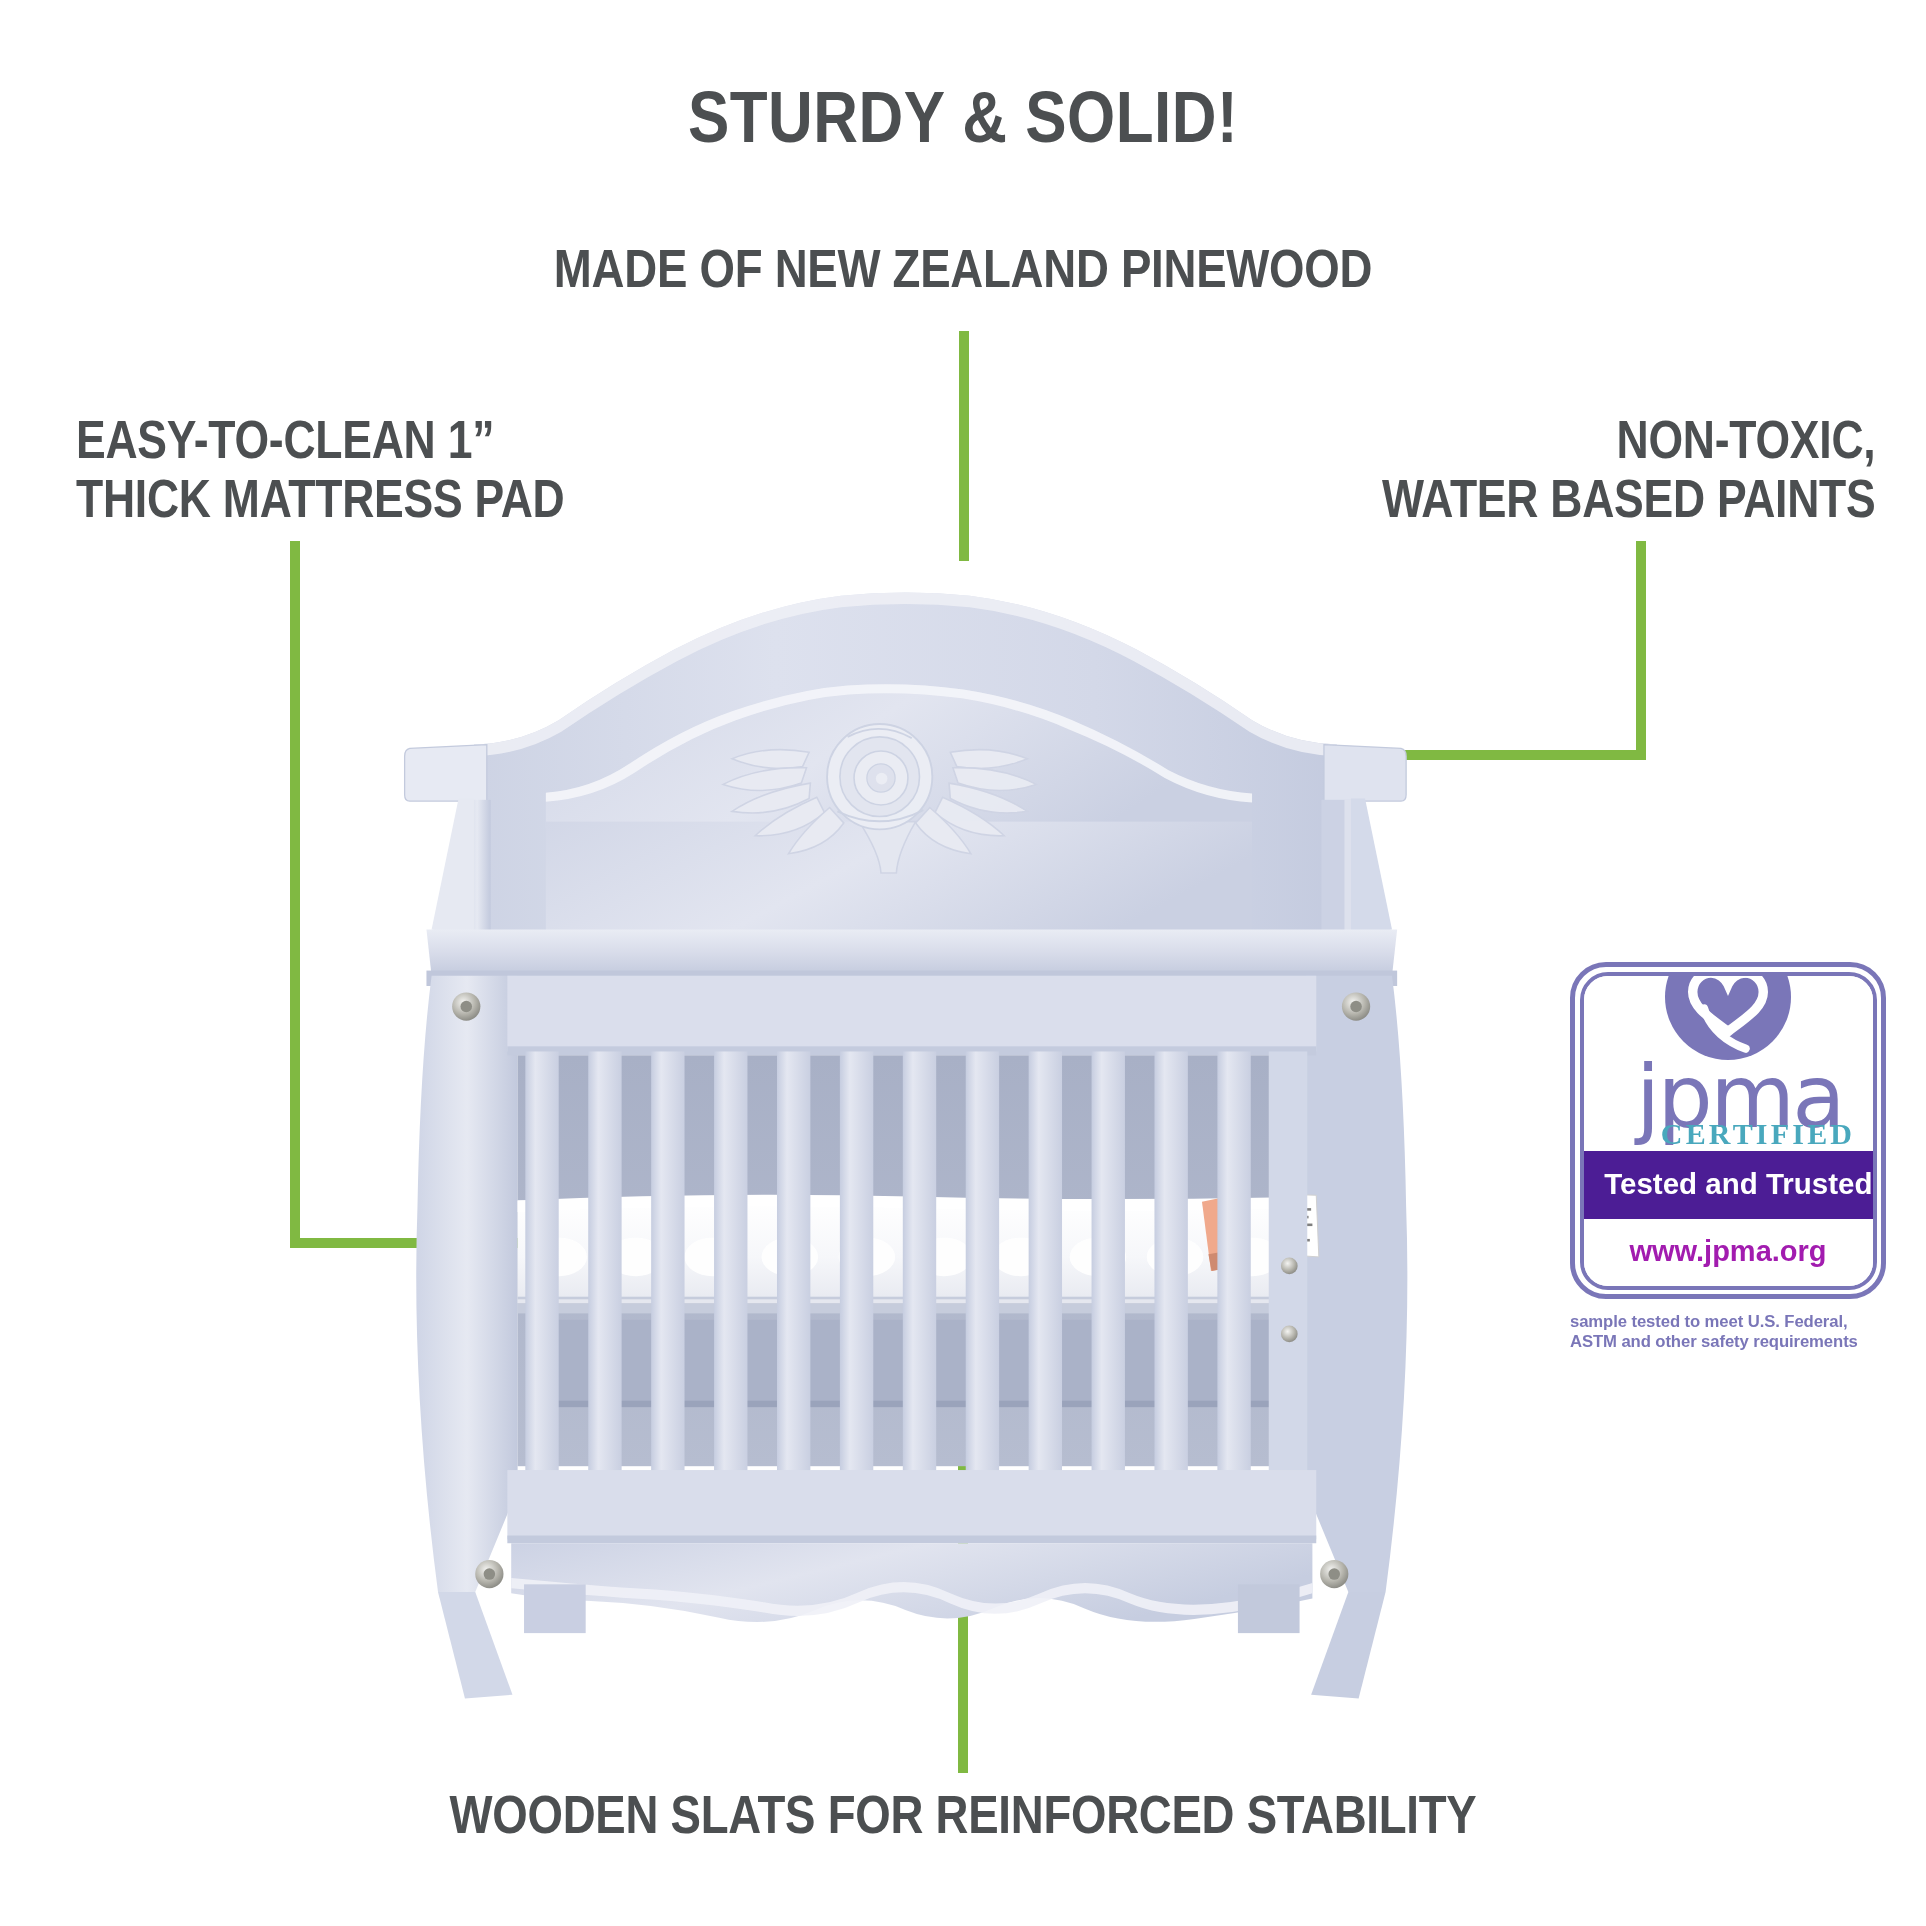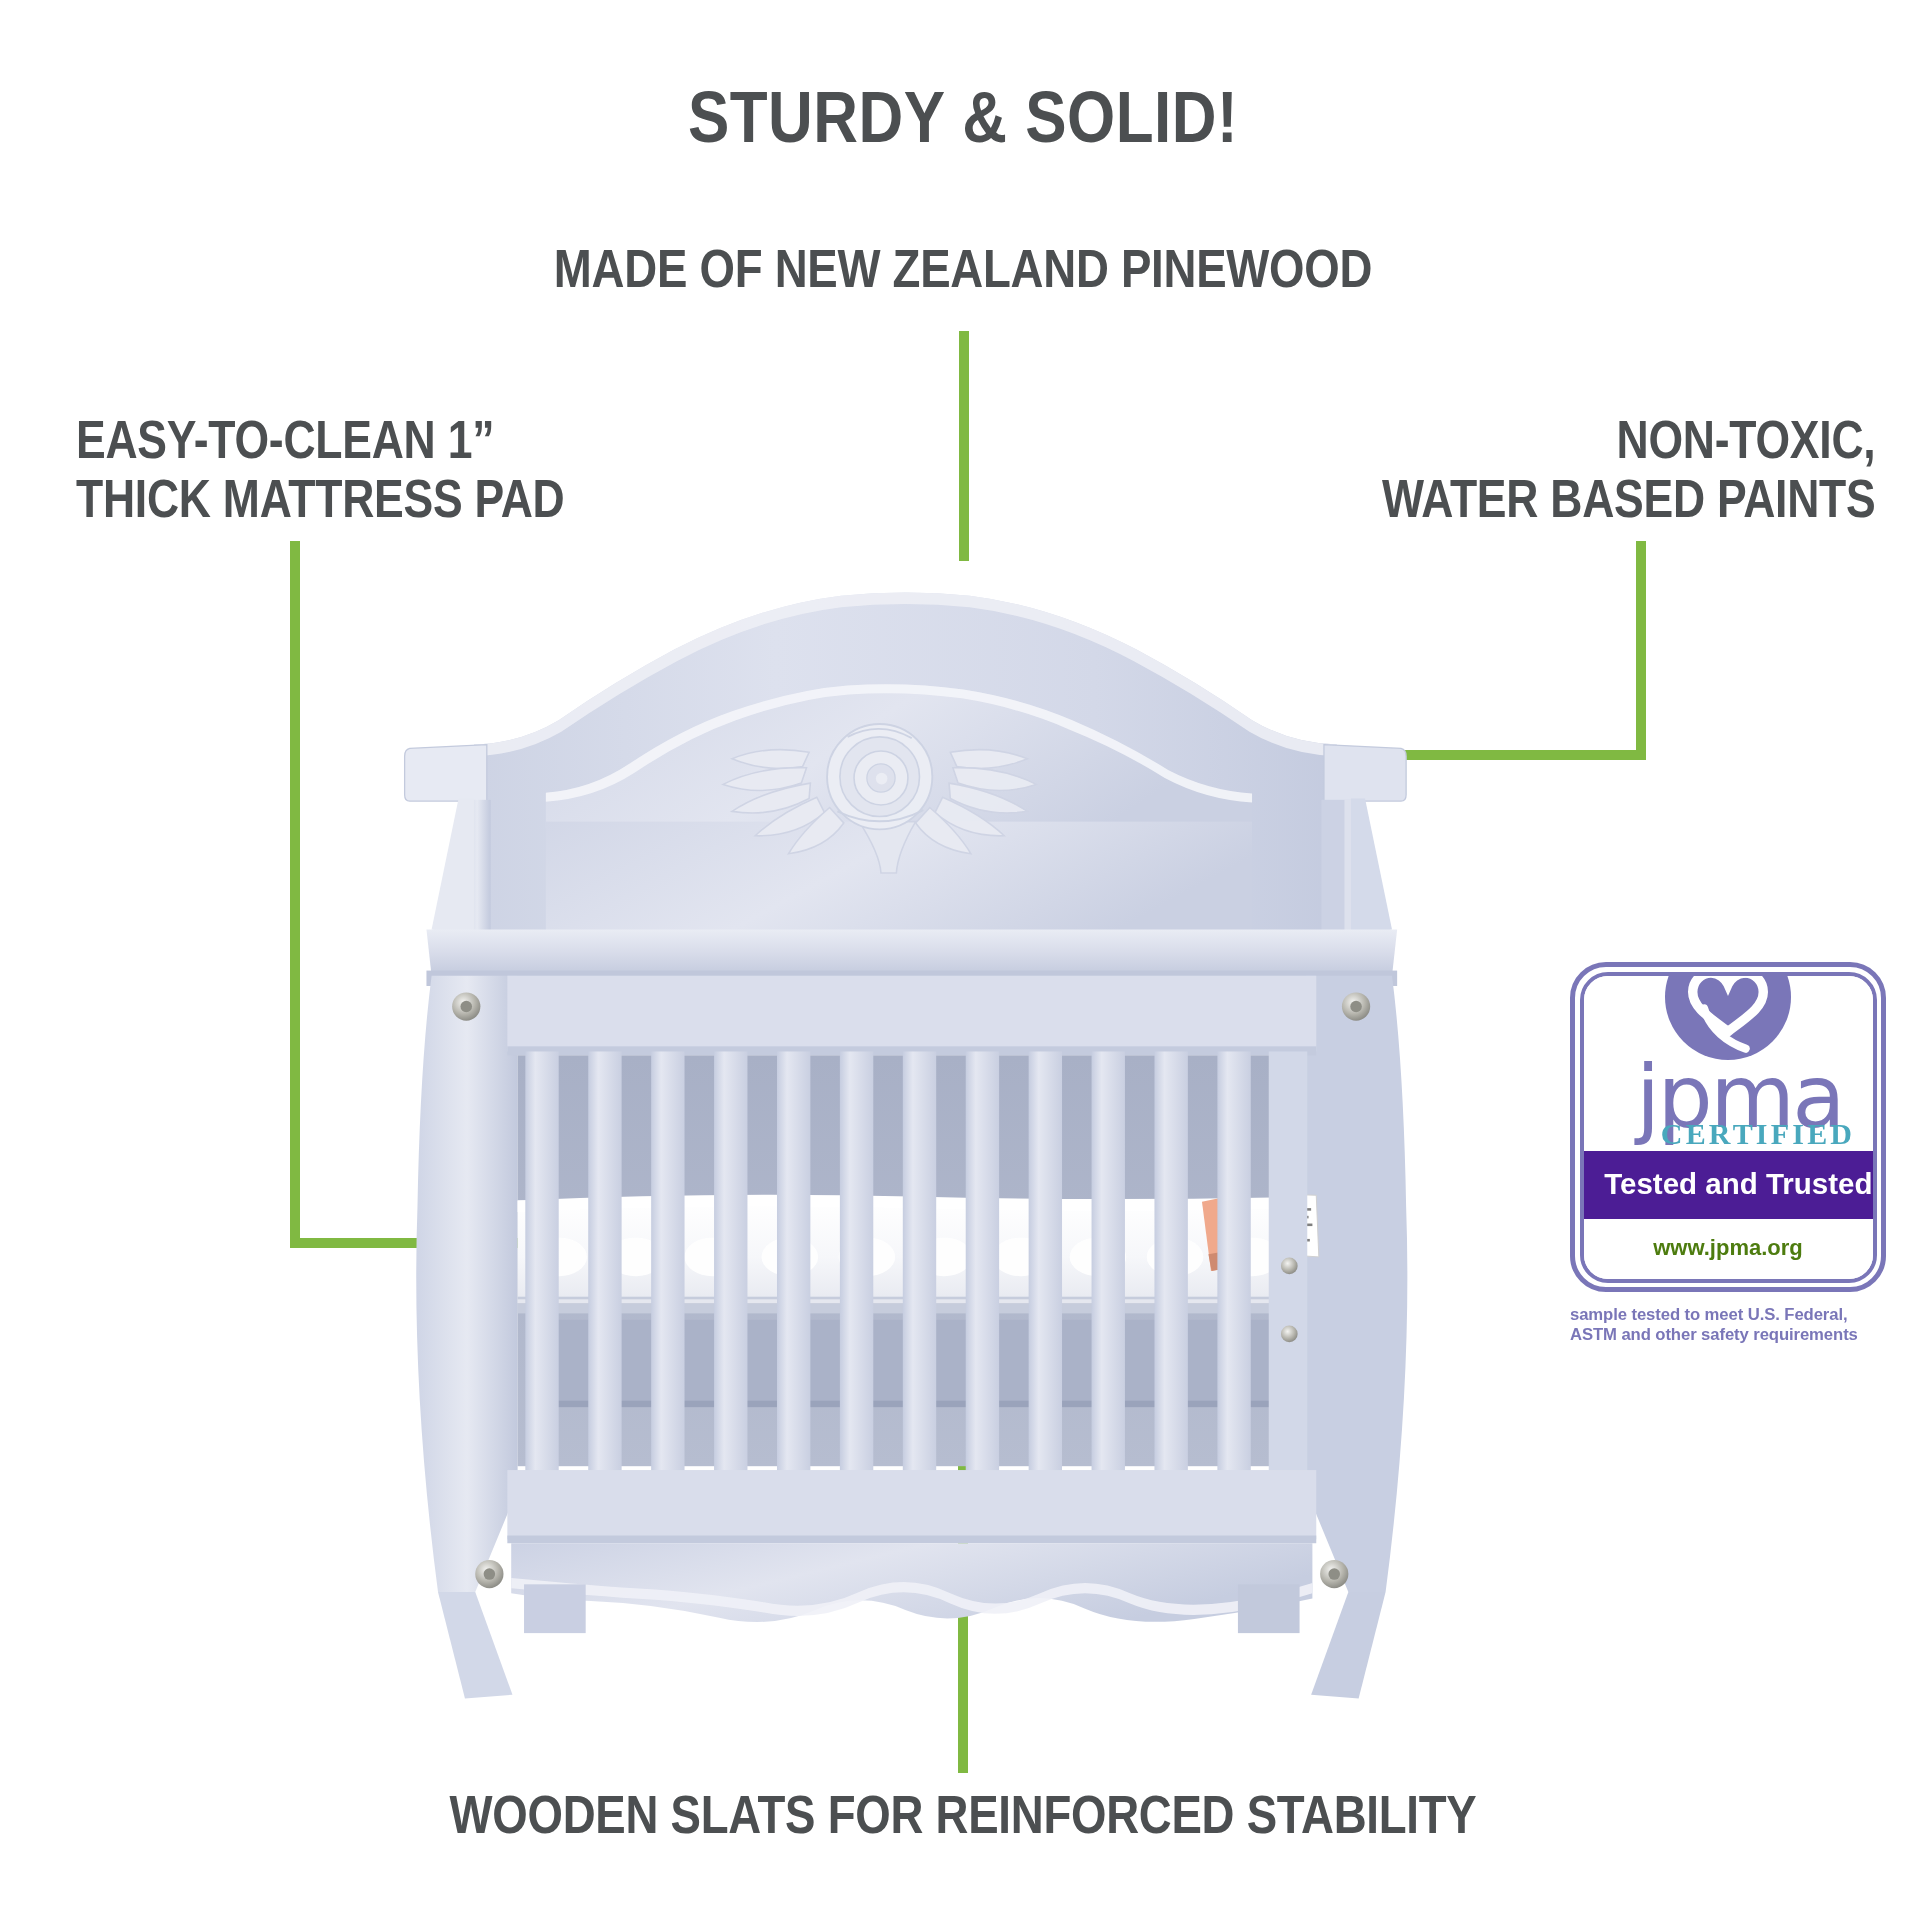--- a/index.html
+++ b/index.html
@@ -128,22 +128,22 @@
     color:#ffffff;
     text-align:right;
     font-size:29.5px;
     font-weight:700;
     padding:16.7px 0 18px;
     letter-spacing:0px;
   }
   .badge-url {
     background:#ffffff;
     text-align:center;
-    color:#4d7c0f;
-    font-size:22px;
+    color:#a21caf;
+    font-size:29px;
     font-weight:700;
     padding:15.4px 0 18px;
   }
   #badge-fineprint {
     margin-top:13px;
     text-align:left;
     color:#7a76b8;
     font-size:16.7px;
     font-weight:700;
     line-height:1.18;

